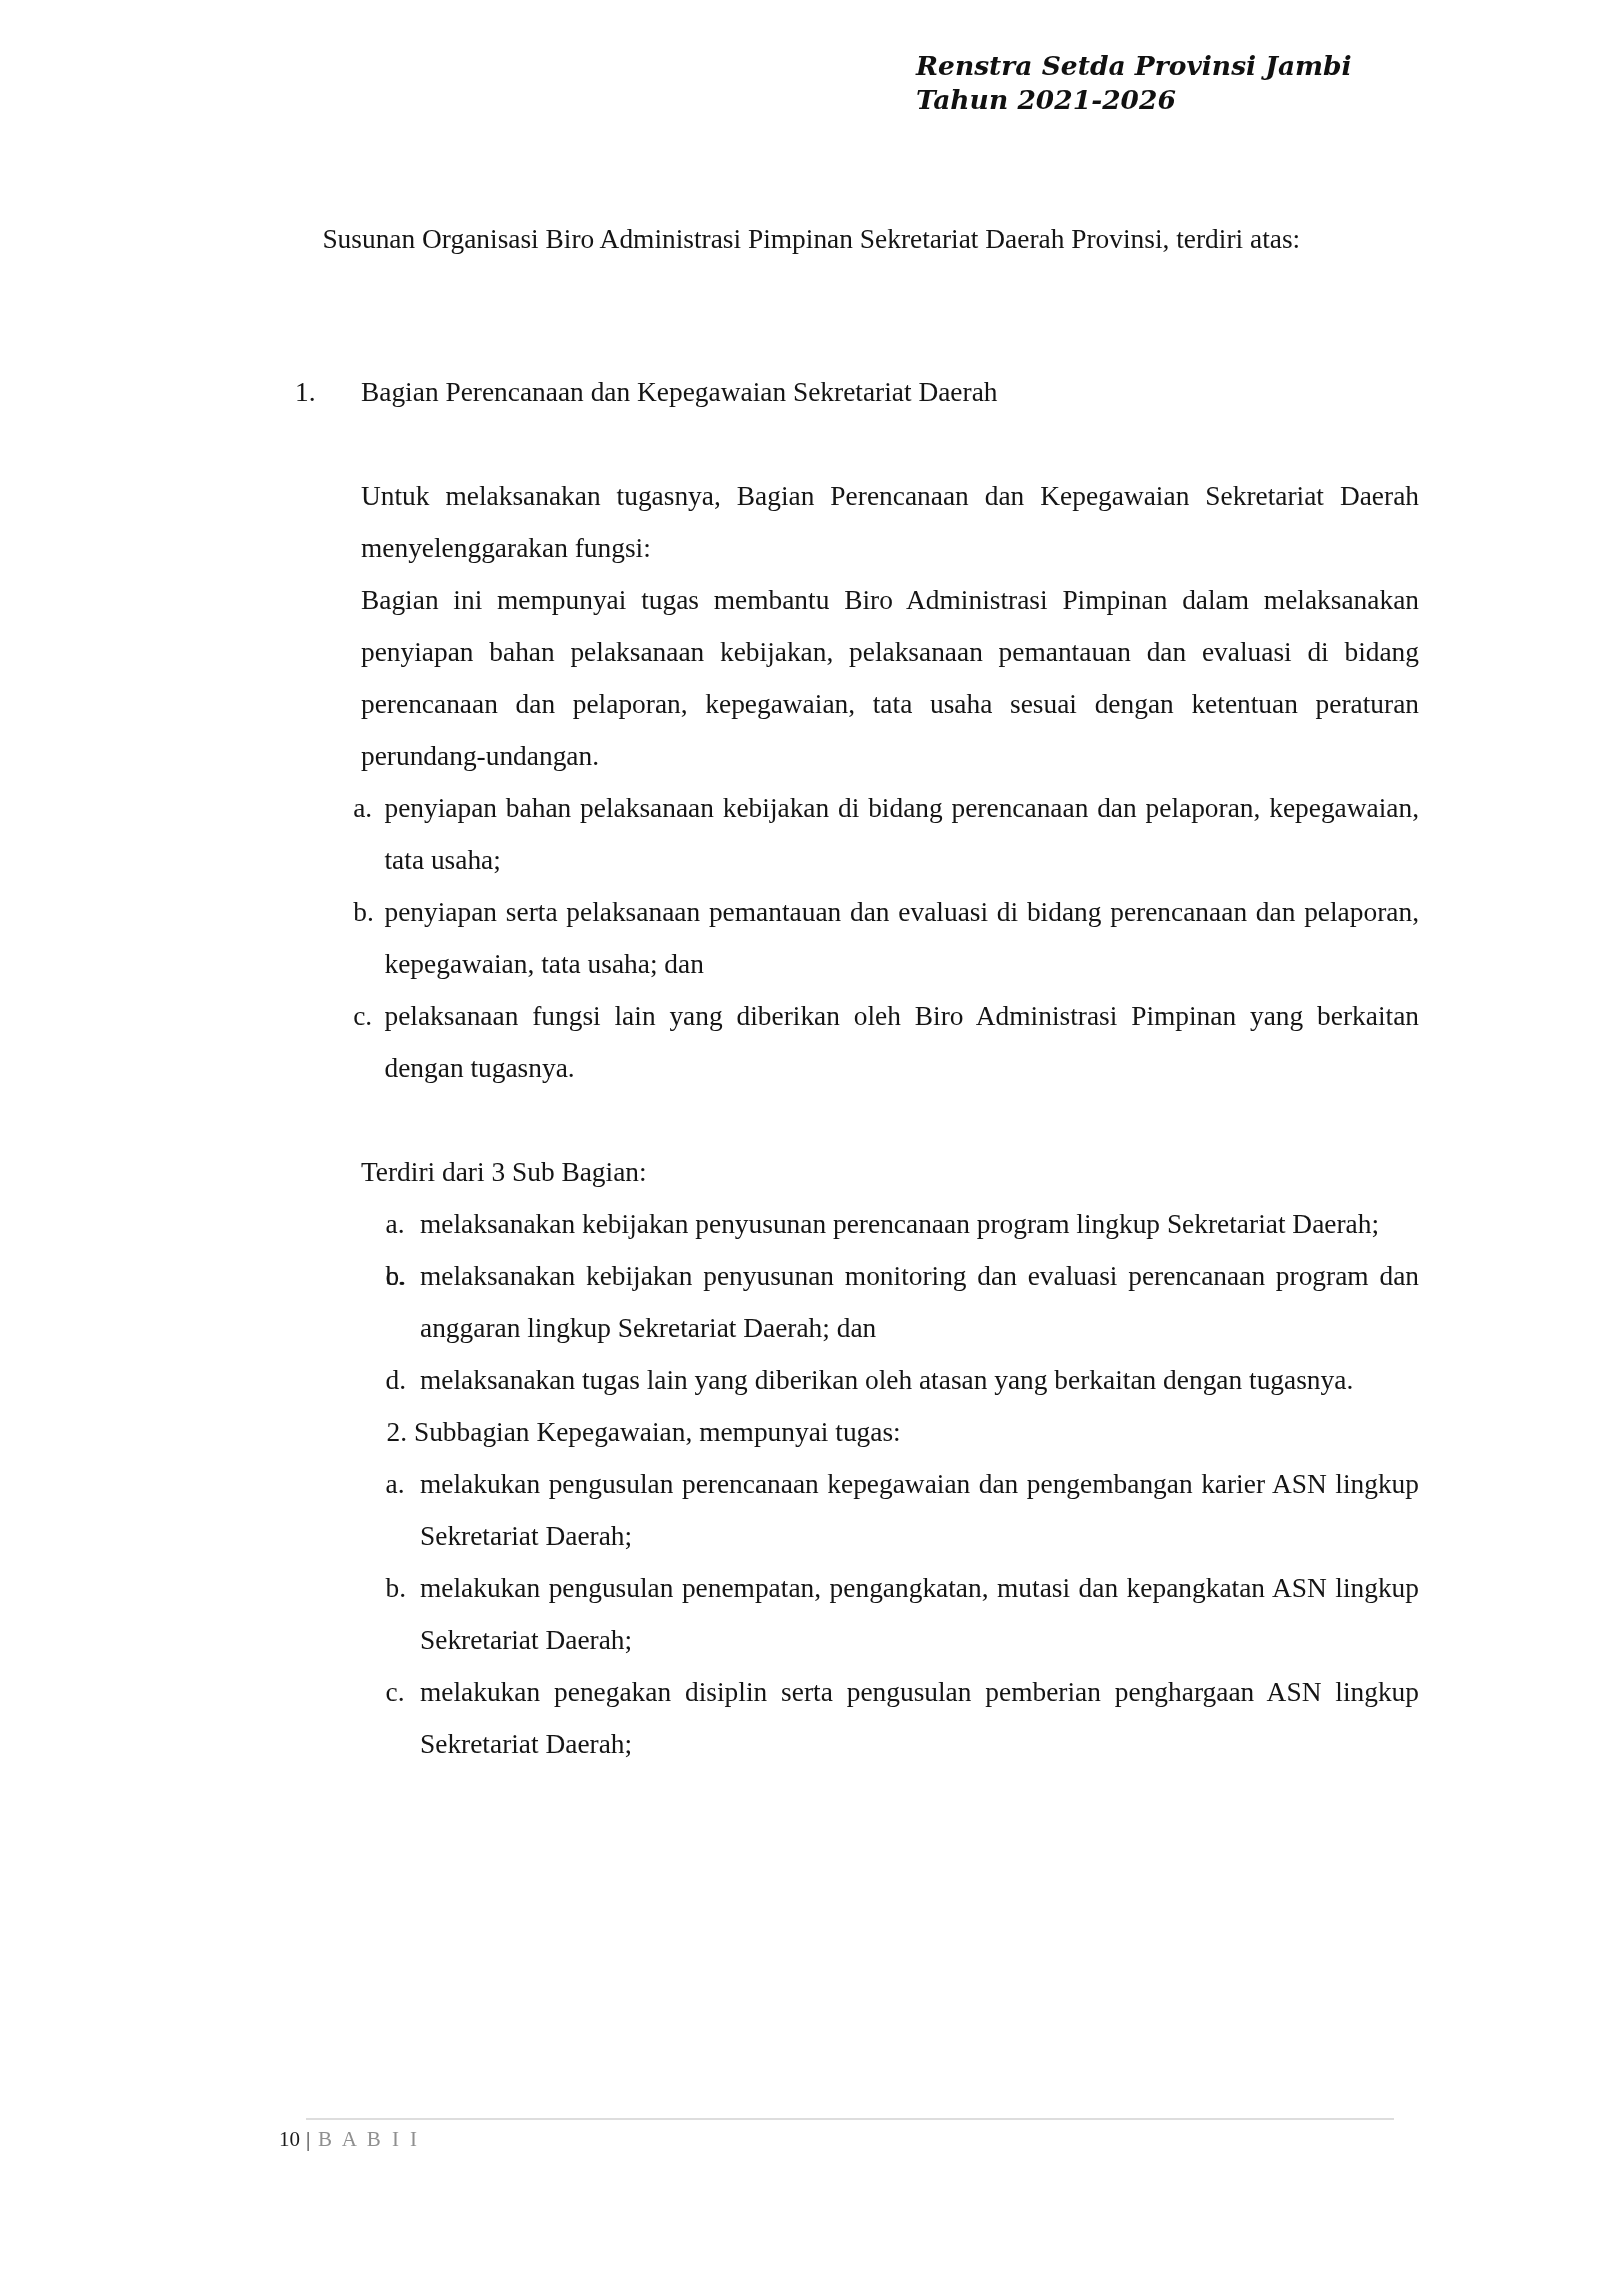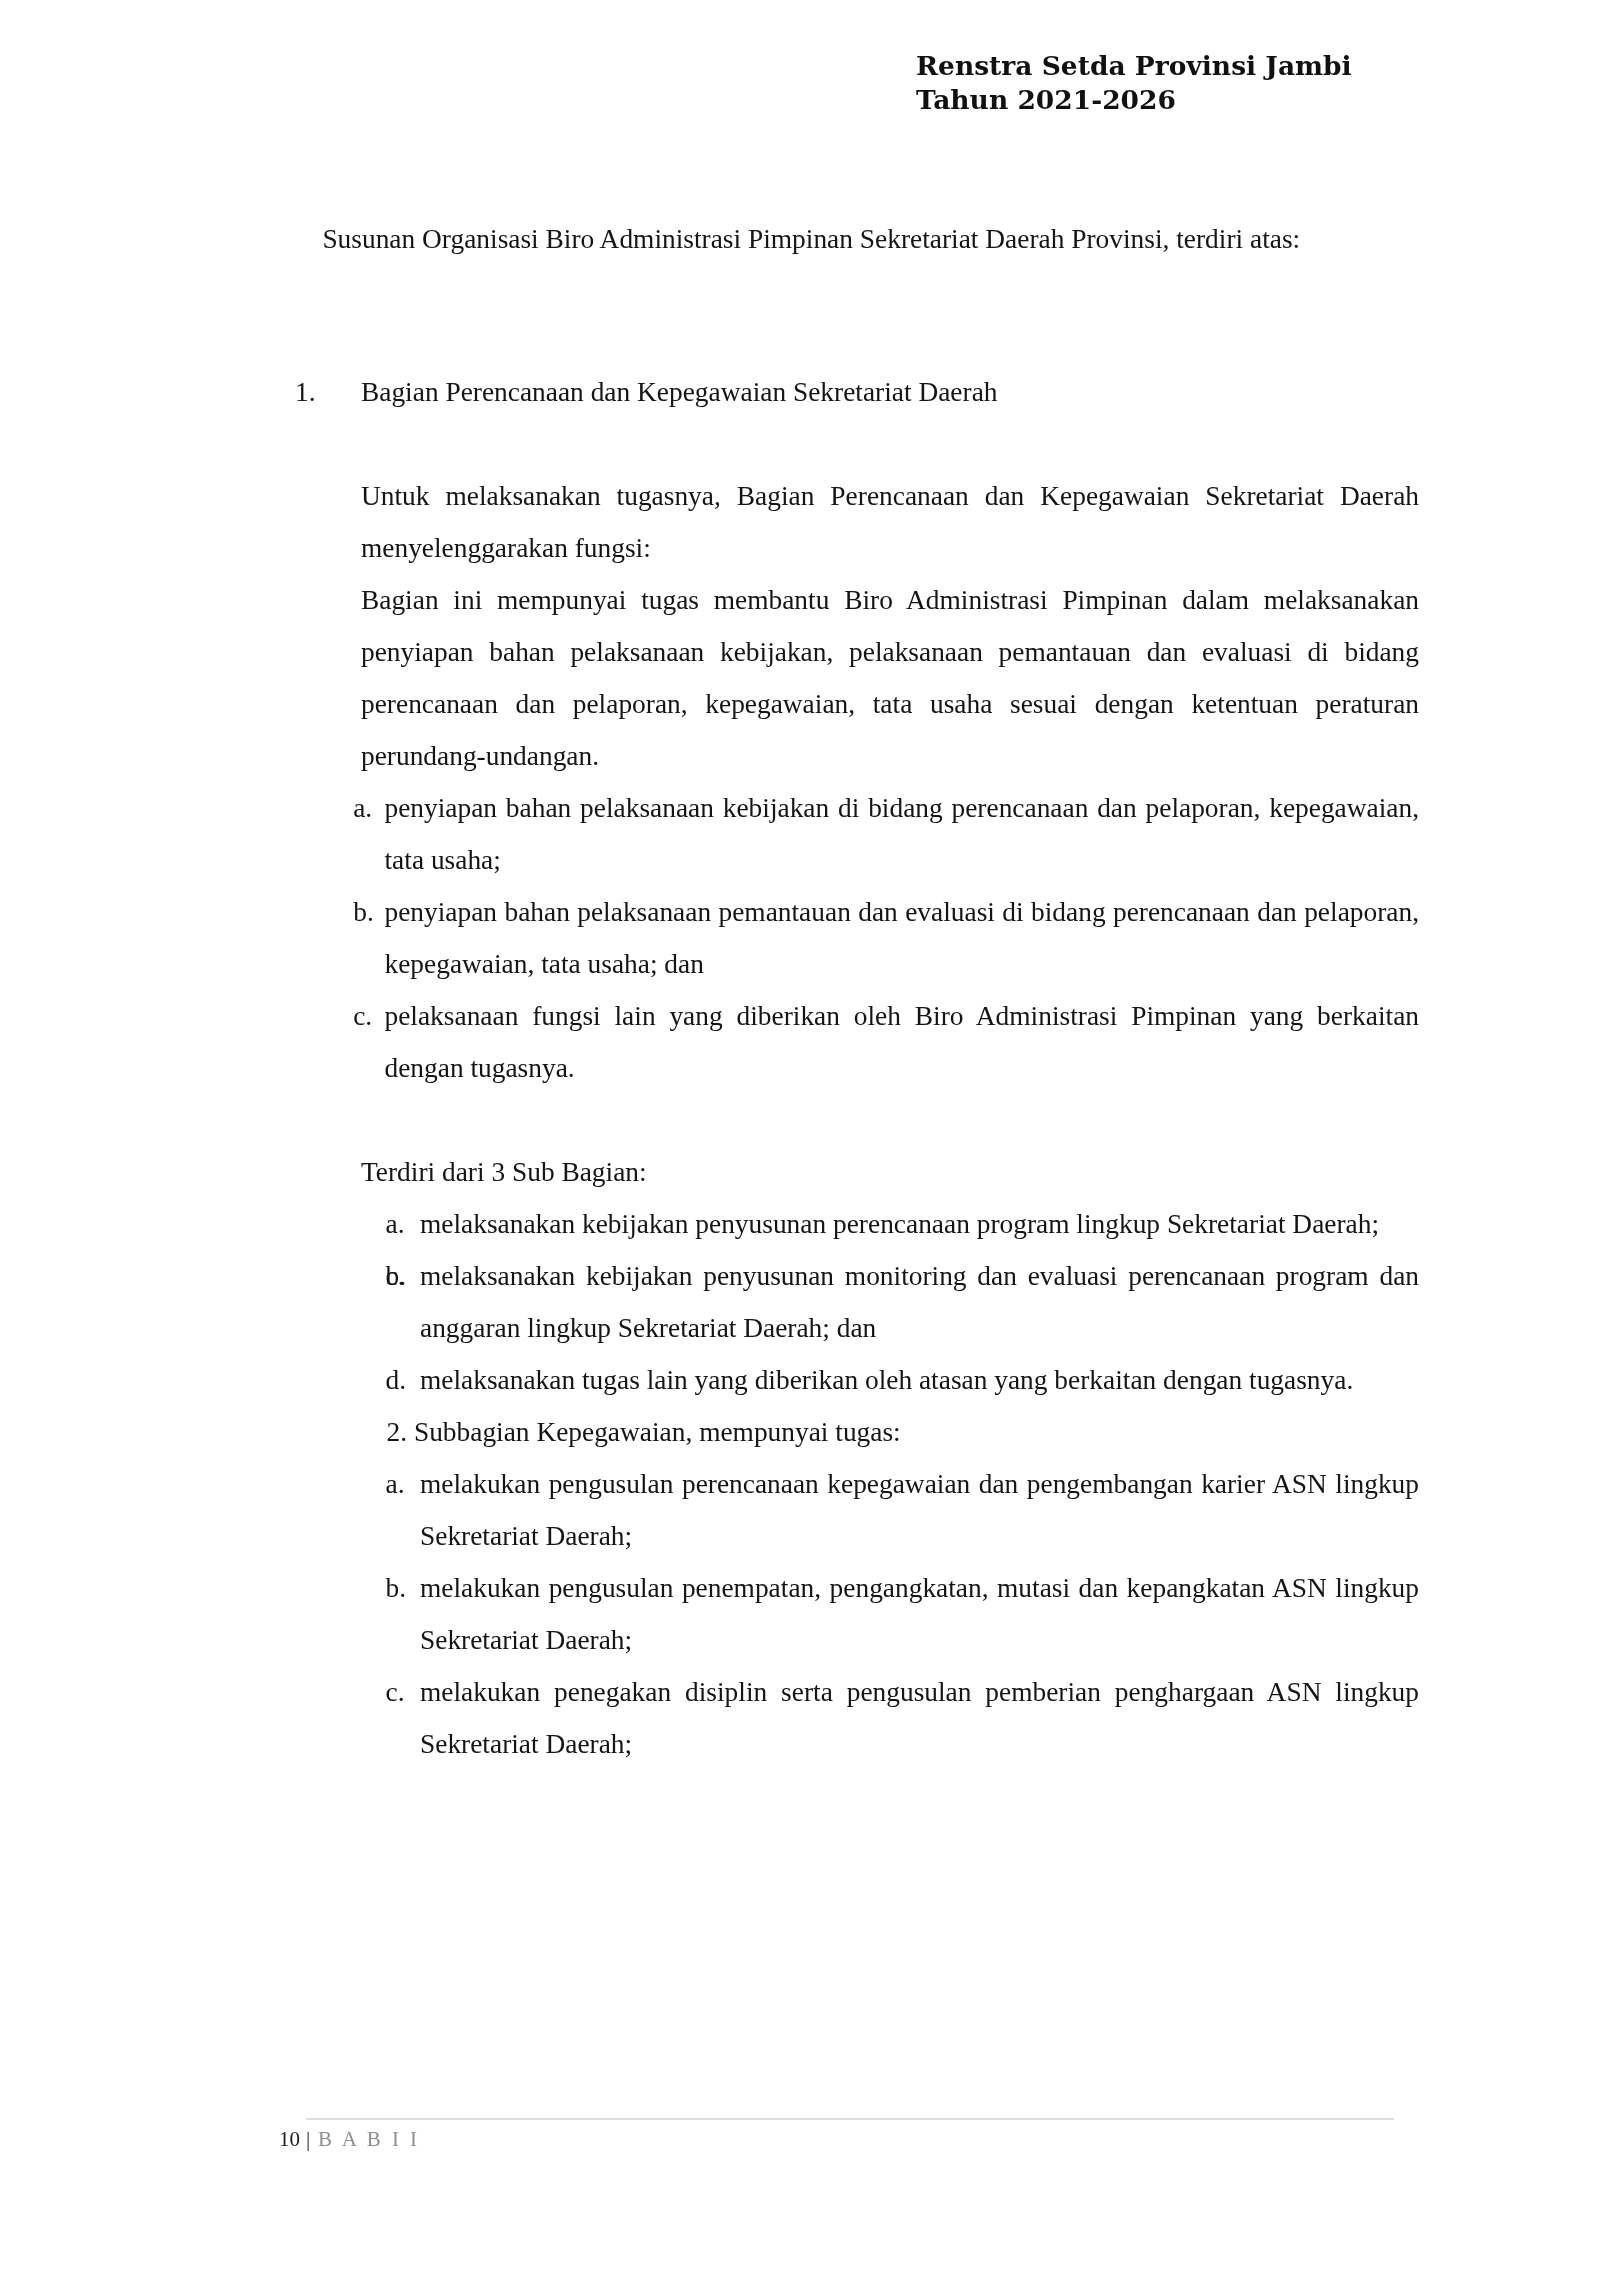--- a/index.html
+++ b/index.html
@@ -9,21 +9,21 @@
     background:#ffffff;
     margin:0 auto;
     overflow:hidden;
     font-family:"Liberation Serif", serif;
     color:#151515;
   }
   
   .doc-header {
     position:absolute; left:916px; top:49px;
     font-family:"DejaVu Serif", serif;
-    font-weight:bold; 
+    font-weight:bold; font-style:italic;
     font-size:26.5px; line-height:34px; color:#111;
     white-space:nowrap;
   }
   
   .content {
     position:absolute; left:295px; top:223px; width:1124px;
     font-size:27.4px; line-height:52px;
   }
   .intro {
     margin:0 0 110px 27.4px;
@@ -89,21 +89,21 @@
         <p class="just gap">Untuk melaksanakan tugasnya, Bagian Perencanaan dan Kepegawaian Sekretariat Daerah menyelenggarakan fungsi:</p>
 
         <p class="just">Bagian ini mempunyai tugas membantu Biro Administrasi Pimpinan dalam melaksanakan penyiapan bahan pelaksanaan kebijakan, pelaksanaan pemantauan dan evaluasi di bidang perencanaan dan pelaporan, kepegawaian, tata usaha sesuai dengan ketentuan peraturan perundang-undangan.</p>
 
         <div class="li fungsi just">
           <span class="marker">a.</span>
           <span>penyiapan bahan pelaksanaan kebijakan di bidang perencanaan dan pelaporan, kepegawaian, tata usaha;</span>
         </div>
         <div class="li fungsi just">
           <span class="marker">b.</span>
-          <span>penyiapan bahan pelaksanaan pemantauan dan evaluasi di bidang perencanaan dan pelaporan, kepegawaian, tata usaha; dan</span>
+          <span>penyiapan serta pelaksanaan pemantauan dan evaluasi di bidang perencanaan dan pelaporan, kepegawaian, tata usaha; dan</span>
         </div>
         <div class="li fungsi just">
           <span class="marker">c.</span>
           <span>pelaksanaan fungsi lain yang diberikan oleh Biro Administrasi Pimpinan yang berkaitan dengan tugasnya.</span>
         </div>
 
         <p class="gap">Terdiri dari 3 Sub Bagian:</p>
 
         <div class="sub-block">
           <div class="li subsub just">

